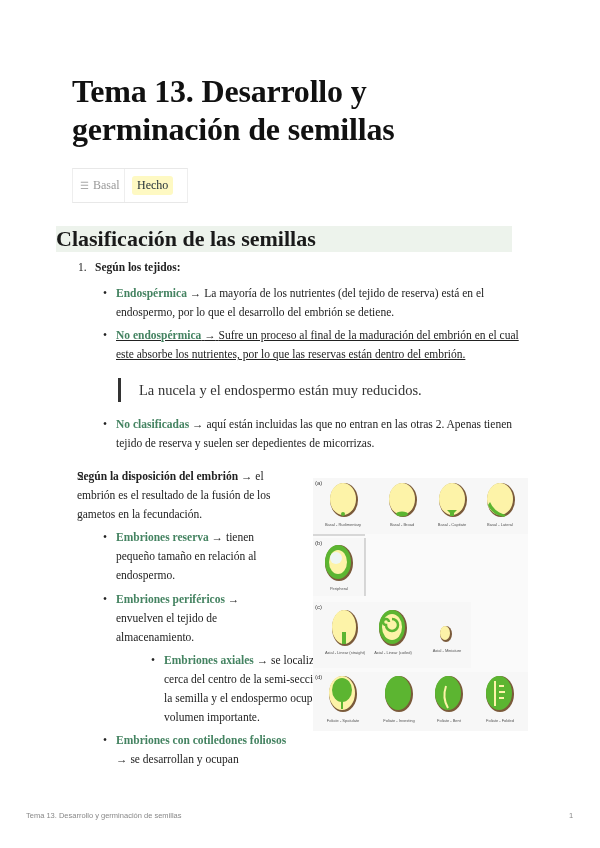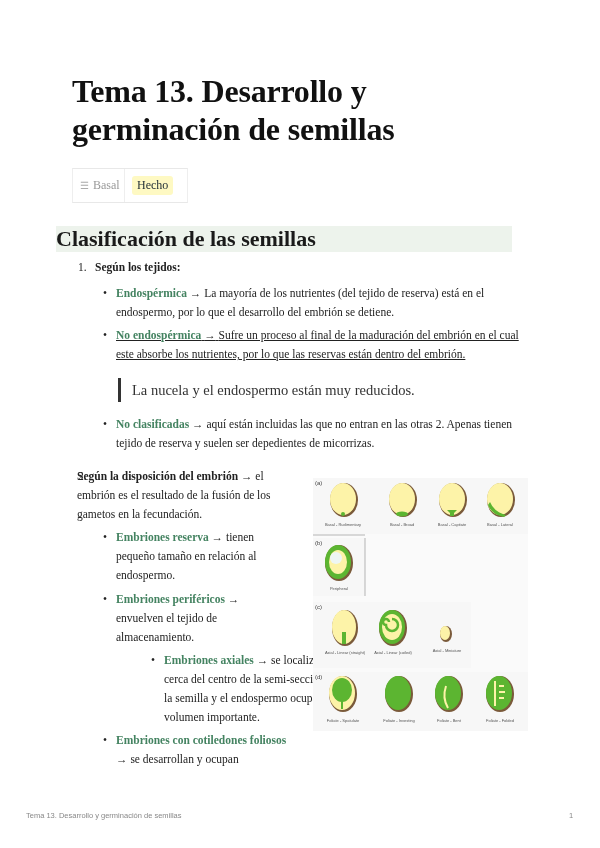--- a/index.html
+++ b/index.html
@@ -16,21 +16,21 @@
   .props .label .ic { font-size: 10px; margin-right: 4px; color: #aaa; }
   .props .tag { margin-left: 7px; background: #fef9c3; color: #1d2b33; padding: 2px 5px; border-radius: 3px; font-size: 12px; }
   h2.section { position: absolute; left: 56px; top: 226px; width: 456px; margin: 0; height: 26px;
                background: #edf3ec; font-size: 22px; font-weight: bold; line-height: 26px; color: #1a1a1a; }
   .txt { position: absolute; font-size: 11.5px; line-height: 19px; color: #222; }
   .green { color: #448361; font-weight: bold; }
   .u { font-weight: bold; }
   .bullet::before { content: "•"; position: absolute; left: -13px; color: #222; }
   .bullet { position: absolute; }
   .quote { position: absolute; left: 118px; top: 378px; height: 24px; border-left: 3px solid #333;
-           padding-left: 11px; font-size: 14.5px; line-height: 24px; color: #333; }
+           padding-left: 18px; font-size: 14.5px; line-height: 24px; color: #333; }
   .figure { position: absolute; left: 313px; top: 478px; width: 215px; height: 253px; background: #fafafa; }
   .footer { position: absolute; top: 811px; font-family: "Liberation Sans", sans-serif; font-size: 7.5px; color: #888; }
   .cap { position: absolute; font-family: "Liberation Sans", sans-serif; font-size: 4px; color: #555; white-space: nowrap; text-align: center; }
   .panel-label { position: absolute; font-family: "Liberation Sans", sans-serif; font-size: 6px; color: #444; }
 </style>
 </head>
 <body>
 
 <h1 class="title">Tema 13. Desarrollo y germinación de semillas</h1>
 

